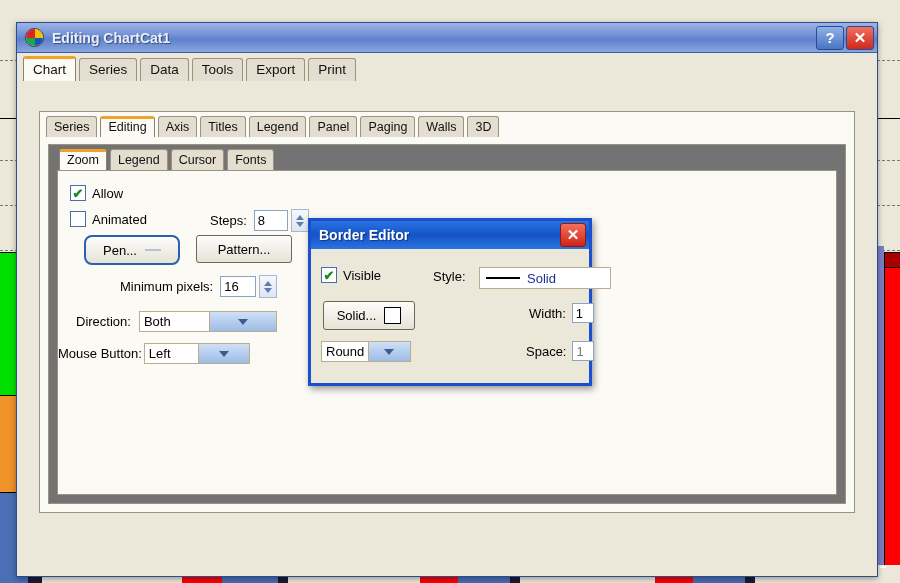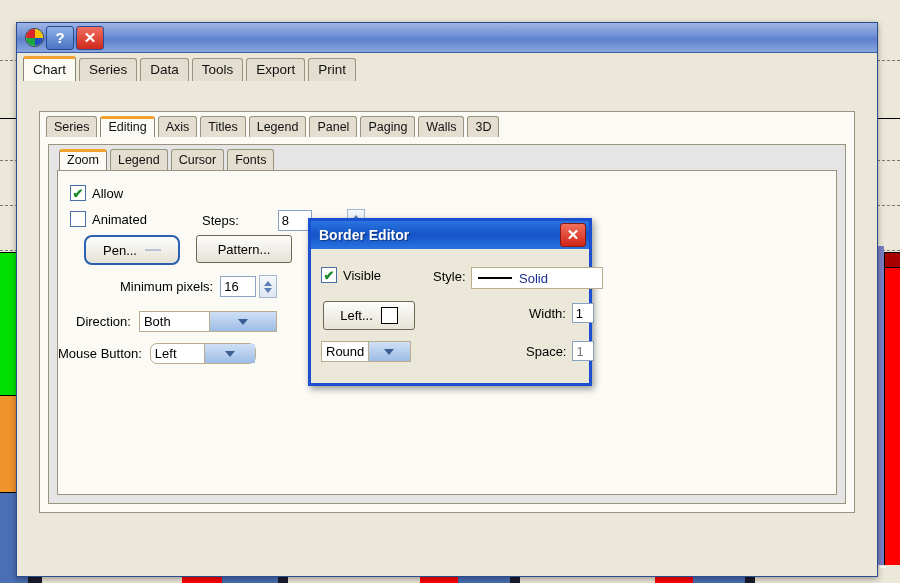--- a/index.html
+++ b/index.html
@@ -62,21 +62,21 @@
   .tab.active{background:#fbfaf5;border-color:#8a8270;position:relative;z-index:3;
     border-top:3px solid #f0a22e;padding-top:1px;font-weight:normal;}
   #tabrow-main .tab{font-size:13.5px;padding:4px 9px;}
 
   .panel{
     background:#fbfaf5;border:1px solid #9a937f;
     position:absolute;left:22px;right:22px;
   }
   #panel-level1{top:88px;bottom:63px;}
   #panel-level2{position:absolute;left:8px;right:8px;top:32px;bottom:8px;
-    background:#e5e5e5;border:1px solid #9a937f;}
+    background:#737373;border:1px solid #9a937f;}
 
   
   .row{position:absolute;display:flex;align-items:center;}
   .chk{
     width:14px;height:14px;border:1px solid #4a6fa5;background:#fff;
     display:inline-flex;align-items:center;justify-content:center;
     font-size:13px;color:#1d8a2b;font-weight:bold;cursor:pointer;line-height:1;
   }
   .chk.off{color:transparent;}
   .lbl{margin-left:6px;font-size:13px;color:#000;}
@@ -127,21 +127,21 @@
     text-shadow:1px 1px 1px rgba(0,0,0,.4);}
   #be-close{
     width:24px;height:22px;border:1px solid #8b1a10;border-radius:3px;
     background:linear-gradient(to bottom,#f2705c,#cf2418);
     display:flex;align-items:center;justify-content:center;
     color:#fff;font-weight:bold;font-size:15px;cursor:pointer;
   }
   #be-body{position:relative;height:132px;}
   .style-combo{
     position:absolute;border:1px solid #b9ad8e;background:#fff;height:20px;
-    display:flex;align-items:center;padding-left:6px;overflow:hidden;cursor:pointer;
+    display:flex;align-items:center;padding-left:6px;overflow:hidden;cursor:pointer;margin-left:8px;
   }
   .style-line{width:34px;height:0;border-top:2px solid #000;margin-right:7px;}
   .style-name{font-size:13px;color:#1a2f8f;}
   .color-swatch{width:15px;height:15px;border:1px solid #000;background:#fff;margin-left:8px;}
 
   
   #footer{position:absolute;left:0;right:0;bottom:0;height:58px;}
   #help-btn{position:absolute;left:52px;top:12px;width:90px;height:28px;}
   #close-btn{position:absolute;right:36px;top:12px;width:90px;height:28px;}
 </style>
@@ -191,20 +191,21 @@
 
 <div id="editor-window">
 
   <div id="titlebar">
     <div class="app-icon">
       <i class="ai-r"></i>
         <i class="ai-y"></i>
         <i class="ai-g"></i>
         <i class="ai-b"></i>
     </div>
+    <div id="title-text">Editing ChartCat1</div>
     <div class="tb-btn tb-help">?</div>
     <div class="tb-btn tb-close">✕</div>
   </div>
 
   <div class="tabrow" id="tabrow-main">
     <div class="tab active">Chart</div>
     <div class="tab">Series</div>
     <div class="tab">Data</div>
     <div class="tab">Tools</div>
     <div class="tab">Export</div>
@@ -237,21 +238,21 @@
         <div class="row" style="left:12px;top:14px;">
           <span class="chk">✔</span>
           <span class="lbl">Allow</span>
         </div>
 
         <div class="row" style="left:12px;top:40px;justify-content:center;">
           <span class="chk off"></span>
           <span class="lbl">Animated</span>
         </div>
 
-        <div class="row" style="left:144px;top:38px;gap:32px;">
+        <div class="row" style="left:152px;top:38px;">
           <span class="flabel">Steps:</span>
           <span class="inp" style="width:34px;height:21px;margin-left:7px;">8</span>
           <span class="spin">
             <i class="ar up"></i>
               <i class="ar dn"></i>
           </span>
         </div>
 
         <div class="btn focus" style="position:absolute;left:26px;top:64px;width:92px;height:26px;">
           <span>Pen...</span>
@@ -273,21 +274,21 @@
           <span class="combo" style="width:138px;margin-left:8px;">
             <span>Both</span>
             <span class="arrow">
                 <i></i>
               </span>
           </span>
         </div>
 
         <div class="row" style="left:0;top:172px;">
           <span class="flabel">Mouse Button:</span>
-          <span class="combo" style="width:106px;margin-left:8px;border-radius:7px;">
+          <span class="combo" style="width:106px;margin-left:2px;">
             <span>Left</span>
             <span class="arrow">
                 <i></i>
               </span>
           </span>
         </div>
 
 
       </div>
     </div>
@@ -310,21 +311,21 @@
 
     <div class="row" style="left:122px;top:20px;">
       <span class="flabel">Style:</span>
     </div>
     <div class="style-combo" style="left:160px;top:18px;width:124px;">
       <span class="style-line"></span>
       <span class="style-name">Solid</span>
     </div>
 
     <div class="btn" style="position:absolute;left:12px;top:52px;width:90px;height:27px;">
-      <span>Left...</span>
+      <span>Solid...</span>
       <span class="color-swatch"></span>
     </div>
 
     <div class="row" style="left:218px;top:54px;">
       <span class="flabel">Width:</span>
       <span class="inp" style="width:22px;height:20px;margin-left:6px;">1</span>
     </div>
 
     <div class="combo" style="position:absolute;left:10px;top:92px;width:90px;">
       <span>Round</span>

